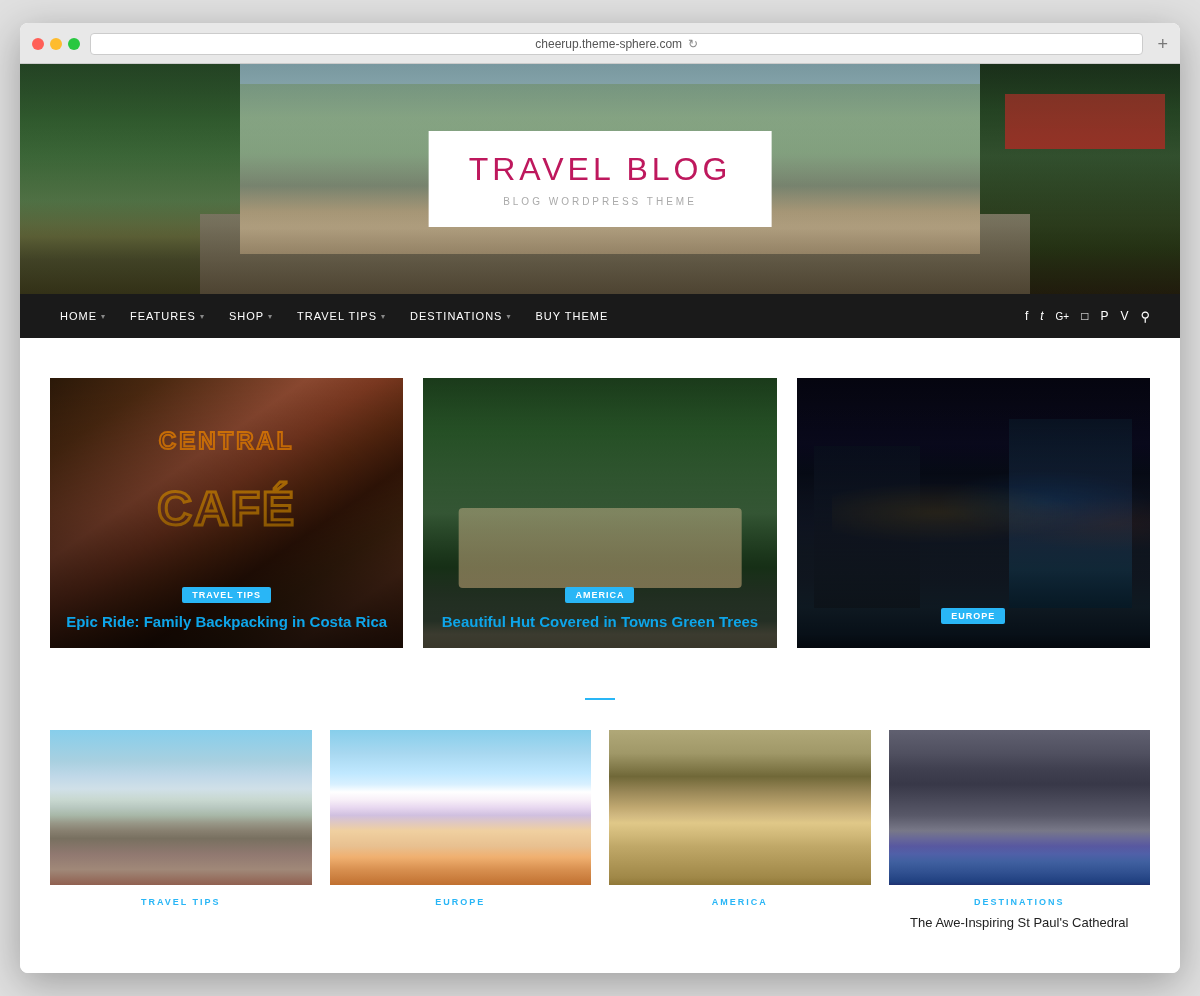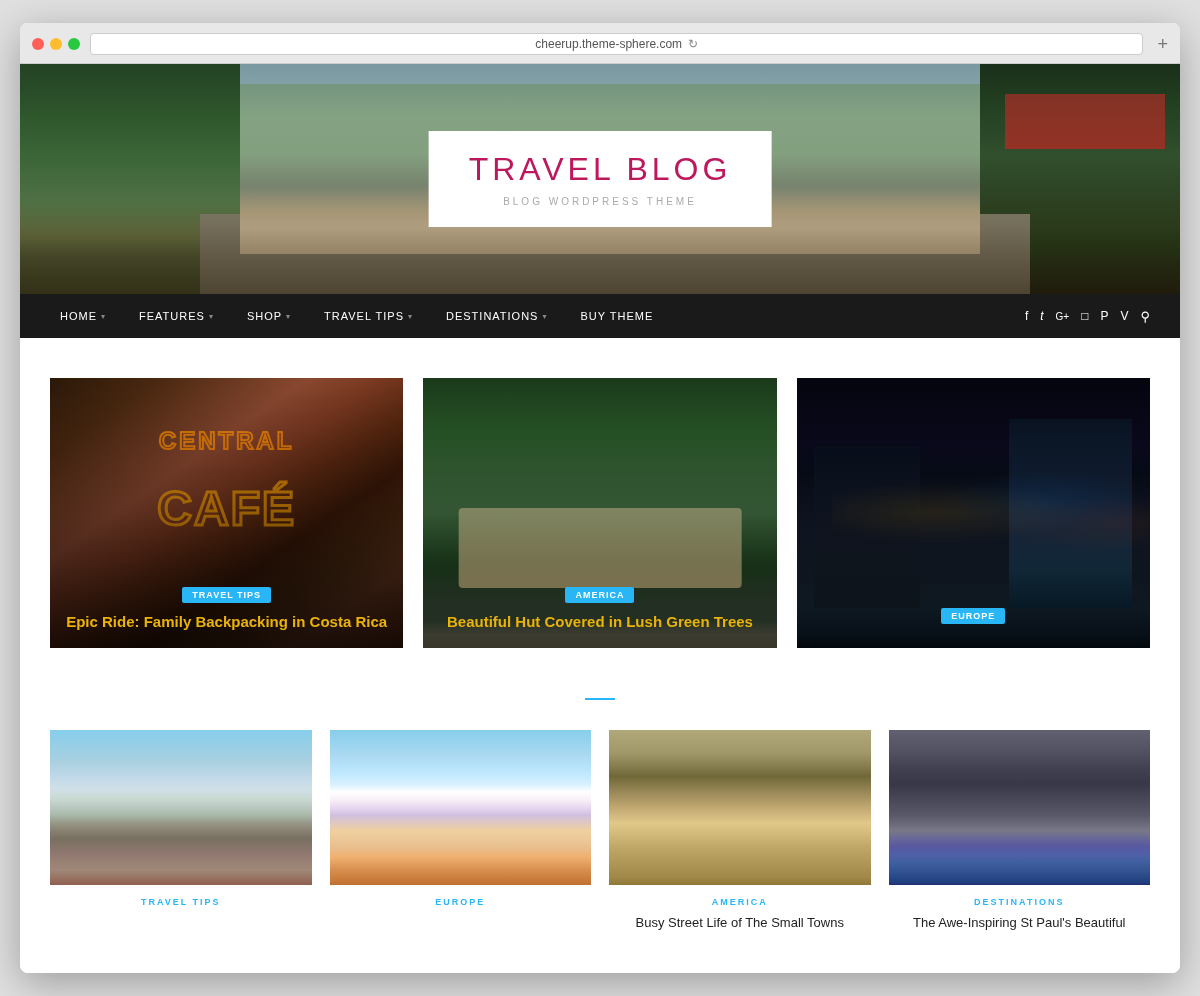--- a/index.html
+++ b/index.html
@@ -97,21 +97,21 @@
       background: #1a1a1a;
       padding: 0 30px;
       display: flex;
       align-items: center;
       height: 44px;
     }
     .nav-items {
       display: flex;
       align-items: center;
       flex: 1;
-      gap: 13px;
+      gap: 4px;
     }
     .nav-item {
       color: #fff;
       font-size: 11px;
       letter-spacing: 1px;
       text-transform: uppercase;
       padding: 0 10px;
       height: 44px;
       display: flex;
       align-items: center;
@@ -179,21 +179,21 @@
       border-radius: 2px;
       margin-bottom: 8px;
     }
     .badge-travel { background: #29b6f6; }
     .badge-america { background: #29b6f6; }
     .badge-europe { background: #29b6f6; }
 
     .card-title {
       font-size: 15px;
       font-weight: 600;
-      color: #eab308;
+      color: #0ea5e9;
       line-height: 1.4;
       text-align: center;
     }
 
     
     .section-header {
       text-align: center;
       margin-bottom: 30px;
     }
     .section-title {
@@ -343,21 +343,21 @@
       </div>
 
       <div class="featured-card">
         <div style="width:100%;height:100%;background:linear-gradient(180deg,#1a3a1a 0%,#2a5a2a 20%,#3a6a3a 35%,#4a7a4a 50%,#3a6a3a 60%,#2a5a2a 70%,#4a6a4a 80%,#6a8a6a 90%,#c8c8a0 95%,#e0d8a8 100%);"></div>
         <div class="card-overlay"></div>
         <div style="position:absolute;bottom:60px;left:50%;transform:translateX(-50%);width:80%;height:80px;background:linear-gradient(180deg,rgba(200,180,140,0.5) 0%,rgba(180,160,120,0.6) 40%,rgba(160,140,100,0.7) 100%);border-radius:4px;"></div>
         <div class="card-content">
           <div style="text-align:center;">
             <span class="card-badge badge-america">AMERICA</span>
           </div>
-          <div class="card-title">Beautiful Hut Covered in Lush Green Trees</div>
+          <div class="card-title">Beautiful Hut Covered in Towns Green Trees</div>
         </div>
       </div>
 
       <div class="featured-card">
         <div style="width:100%;height:100%;background:linear-gradient(180deg,#05050f 0%,#080818 15%,#0a0a20 25%,#080d1a 35%,#0f1525 45%,#151d30 55%,#1a2535 65%,#202d40 75%,#254055 85%,#1a3550 95%,#0f2035 100%);"></div>
 
         <div style="position:absolute;top:15%;right:5%;width:35%;height:70%;background:linear-gradient(180deg,#0a1525 0%,#102035 20%,#152540 35%,#203050 50%,#254060 65%,#205070 80%,#104060 100%);opacity:0.9;"></div>
         <div style="position:absolute;top:25%;left:5%;width:30%;height:60%;background:linear-gradient(180deg,#0a1020 0%,#101828 30%,#182030 60%,#203040 100%);opacity:0.9;"></div>
 
         <div style="position:absolute;top:30%;left:10%;width:100%;height:40%;background:radial-gradient(ellipse at 30% 50%,rgba(255,180,0,0.15) 0%,transparent 40%),radial-gradient(ellipse at 60% 40%,rgba(0,150,255,0.12) 0%,transparent 35%),radial-gradient(ellipse at 80% 60%,rgba(255,100,0,0.1) 0%,transparent 30%);pointer-events:none;"></div>
@@ -389,28 +389,27 @@
           <div style="width:100%;height:100%;background:linear-gradient(180deg,#87ceeb 0%,#a8d8f0 15%,#c0e8ff 28%,#d8f0ff 35%,#ffffff 40%,#f8f0f8 45%,#e8d8f0 50%,#d0c0e0 55%,#f0d0a0 65%,#e8c090 75%,#f0b070 82%,#d89050 90%,#c07030 100%);"></div>
         </div>
         <div class="popular-card-category cat-europe">EUROPE</div>
       </div>
 
       <div class="popular-card">
         <div class="popular-card-img">
           <div style="width:100%;height:100%;background:linear-gradient(180deg,#b0a878 0%,#a09868 15%,#908858 20%,#807848 25%,#706838 30%,#9a8858 40%,#c0a870 50%,#d0b880 55%,#e0c888 60%,#d0b878 68%,#c0a868 75%,#b09858 85%,#a08848 95%,#907838 100%);"></div>
         </div>
         <div class="popular-card-category cat-america">AMERICA</div>
-        <div class="popular-card-title">Busy Street Life of The Small Towns</div>
       </div>
 
       <div class="popular-card">
         <div class="popular-card-img">
           <div style="width:100%;height:100%;background:linear-gradient(180deg,#606070 0%,#505060 15%,#404050 25%,#383848 35%,#484858 45%,#585868 55%,#686878 60%,#787888 65%,#686898 70%,#5858a0 75%,#5060a8 80%,#4060a0 85%,#305090 92%,#204080 98%,#203070 100%);"></div>
         </div>
         <div class="popular-card-category cat-destinations">DESTINATIONS</div>
-        <div class="popular-card-title">The Awe-Inspiring St Paul's Beautiful</div>
+        <div class="popular-card-title">The Awe-Inspiring St Paul's Cathedral</div>
       </div>
 
     </div>
 
   </div>
 
 </div>
 
 </body></html>

